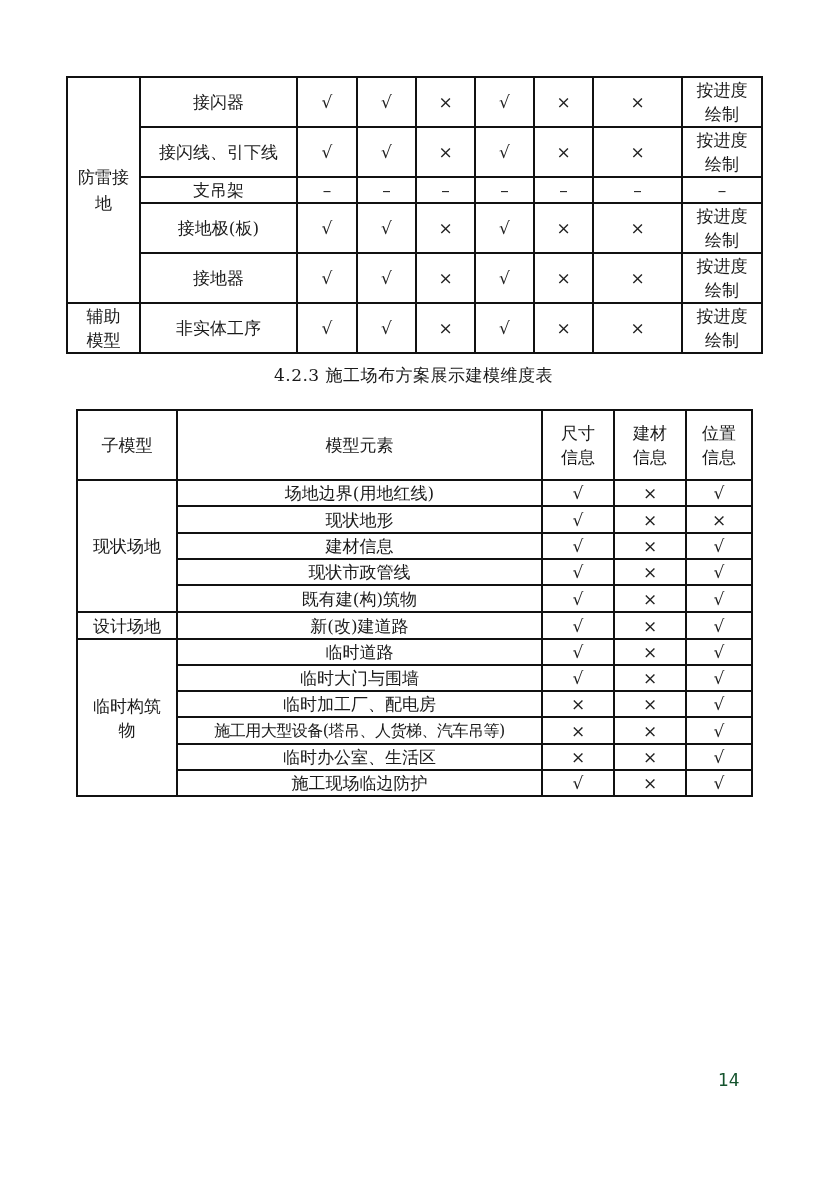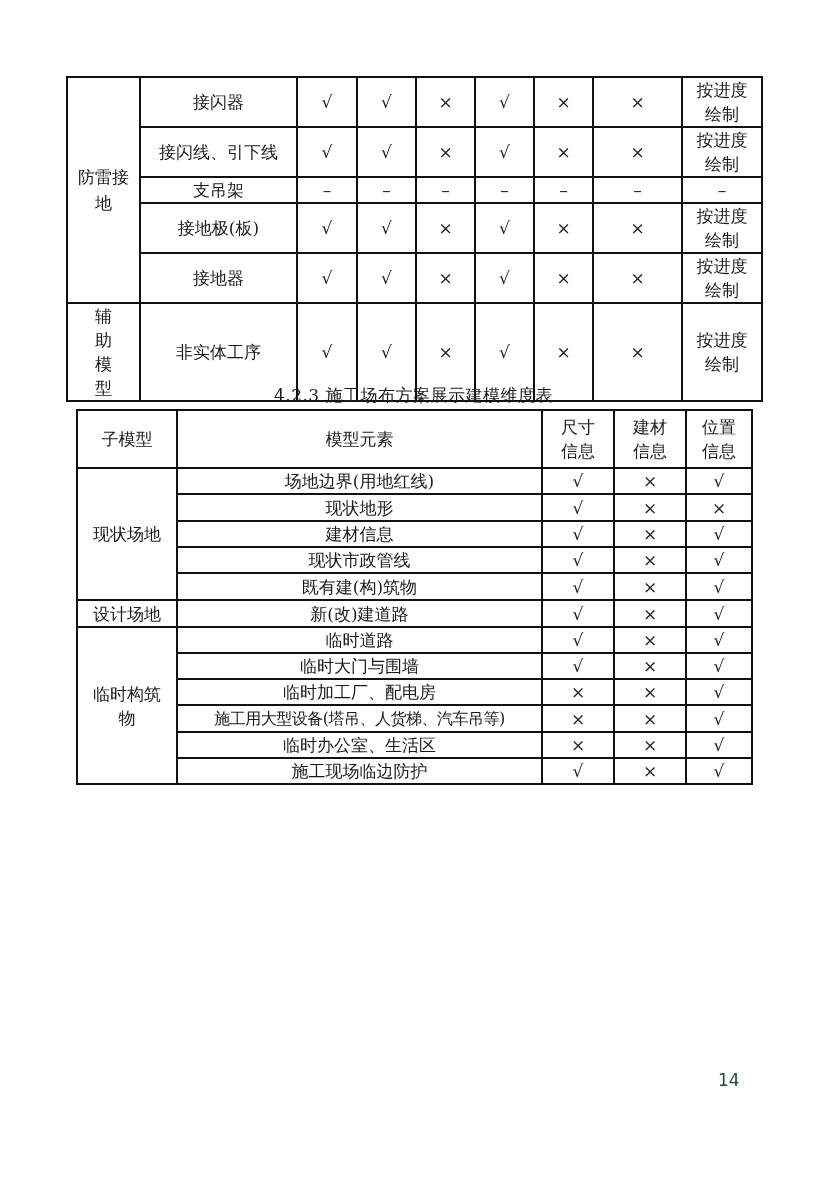--- a/index.html
+++ b/index.html
@@ -17,21 +17,21 @@
     }
     .mark { font-size: 17px; color: #222; }
     #t1 { left: 66px; top: 76px; width: 695px; }
     #t2 { left: 76px; top: 409px; width: 675px; }
     #t1 .rh { height: 48px; }
     #t1 .rs { height: 23px; }
     #t2 .rhdr { height: 48px; }
     #t2 .r { height: 25px; }
     #t2 .rtall { height: 27px; }
     .caption {
-      position: absolute; left: 76px; width: 675px; top: 384px;
+      position: absolute; left: 76px; width: 675px; top: 364px;
       text-align: center; font-size: 17px; letter-spacing: 0.5px;
     }
     .pagenum {
       position: absolute; left: 718px; top: 1070px;
       font-family: "DejaVu Sans", "Liberation Sans", sans-serif;
       font-size: 17px; color: #14532d;
     }
   </style>
 </head>
 <body>
@@ -94,21 +94,21 @@
       <td>接地器</td>
       <td class="mark">√</td>
       <td class="mark">√</td>
       <td class="mark">×</td>
       <td class="mark">√</td>
       <td class="mark">×</td>
       <td class="mark">×</td>
       <td style="padding:0 8px;">按进度绘制</td>
     </tr>
     <tr class="rh">
-      <td style="padding:0 20px;">辅助模型</td>
+      <td style="padding:0 12px;">辅助模型</td>
       <td>非实体工序</td>
       <td class="mark">√</td>
       <td class="mark">√</td>
       <td class="mark">×</td>
       <td class="mark">√</td>
       <td class="mark">×</td>
       <td class="mark">×</td>
       <td style="padding:0 8px;">按进度绘制</td>
     </tr>
   </tbody>
@@ -123,21 +123,21 @@
       <col style="width:72px">
       <col style="width:72px">
       <col style="width:66px">
   </colgroup>
   <thead>
     <tr class="rhdr">
       <th>子模型</th>
       <th>模型元素</th>
       <th style="padding:0 12px;">尺寸信息</th>
       <th style="padding:0 12px;">建材信息</th>
-      <th style="padding:4px 10px;">位置信息</th>
+      <th style="padding:10px 10px;">位置信息</th>
     </tr>
   </thead>
   <tbody>
 
     <tr class="r">
       <td rowspan="5">现状场地</td>
       <td>场地边界(用地红线)</td>
       <td class="mark">√</td>
       <td class="mark">×</td>
       <td class="mark">√</td>

